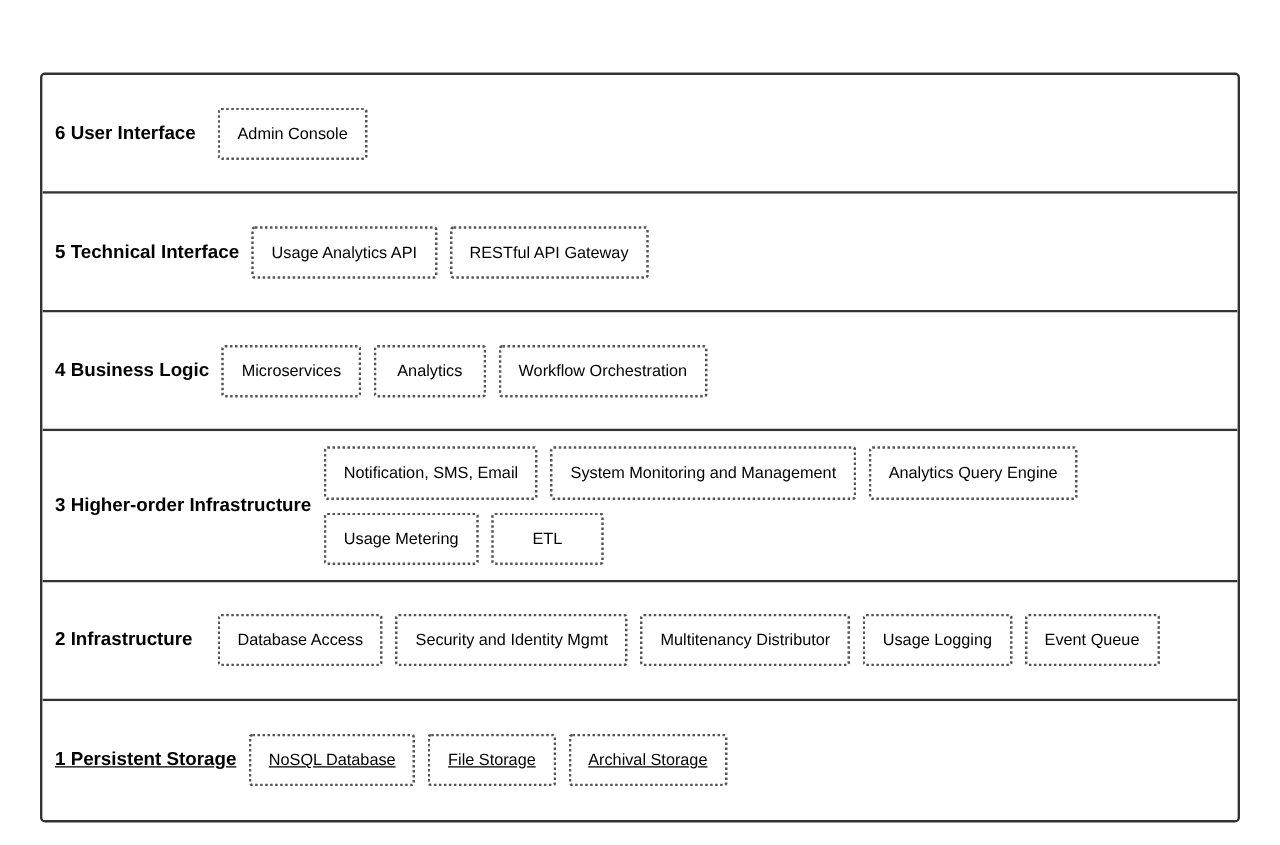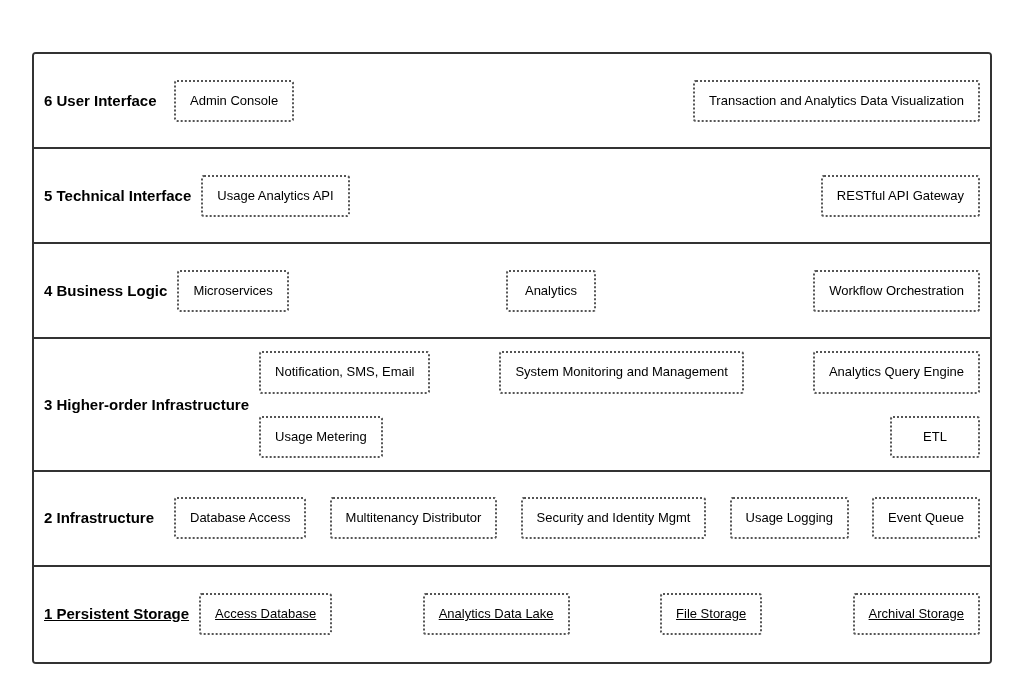--- a/index.html
+++ b/index.html
@@ -44,24 +44,23 @@
       min-width: 130px;
       font-size: 15px;
       font-weight: bold;
       line-height: 1.3;
       padding-right: 10px;
     }
 
     .layer-components {
       display: flex;
       flex-wrap: wrap;
-      gap: 22px;
+      gap: 10px;
       flex: 1;
       align-items: center;
-      justify-content: space-between;
     }
 
     .component-box {
       border: 2px dotted #555;
       border-radius: 3px;
       padding: 10px 14px;
       font-size: 13px;
       text-align: center;
       line-height: 1.4;
       min-width: 90px;
@@ -69,22 +68,20 @@
   </style>
 </head>
 <body>
 
 <div class="diagram-container">
 <div class="layer">
       <div class="layer-label">6 User Interface</div>
       <div class="layer-components">
         <div class="component-box">Admin
 Console</div>
-        <div class="component-box">Transaction and Analytics
-Data Visualization</div>
       </div>
     </div>
     <div class="layer">
       <div class="layer-label">5 Technical
 Interface</div>
       <div class="layer-components">
         <div class="component-box">Usage
 Analytics API</div>
         <div class="component-box">RESTful API
 Gateway</div>
@@ -112,35 +109,33 @@
         <div class="component-box">Usage
 Metering</div>
         <div class="component-box">ETL</div>
       </div>
     </div>
     <div class="layer">
       <div class="layer-label">2 Infrastructure</div>
       <div class="layer-components">
         <div class="component-box">Database
 Access</div>
+        <div class="component-box">Security and
+Identity Mgmt</div>
         <div class="component-box">Multitenancy
 Distributor</div>
-        <div class="component-box">Security and
-Identity Mgmt</div>
         <div class="component-box">Usage
 Logging</div>
         <div class="component-box">Event Queue</div>
       </div>
     </div>
     <div class="layer">
       <div class="layer-label">1 Persistent
 Storage</div>
       <div class="layer-components">
-        <div class="component-box">Access
+        <div class="component-box">NoSQL
 Database</div>
-        <div class="component-box">Analytics
-Data Lake</div>
         <div class="component-box">File Storage</div>
         <div class="component-box">Archival
 Storage</div>
       </div>
     </div>
   </div>
 
 </body></html>

